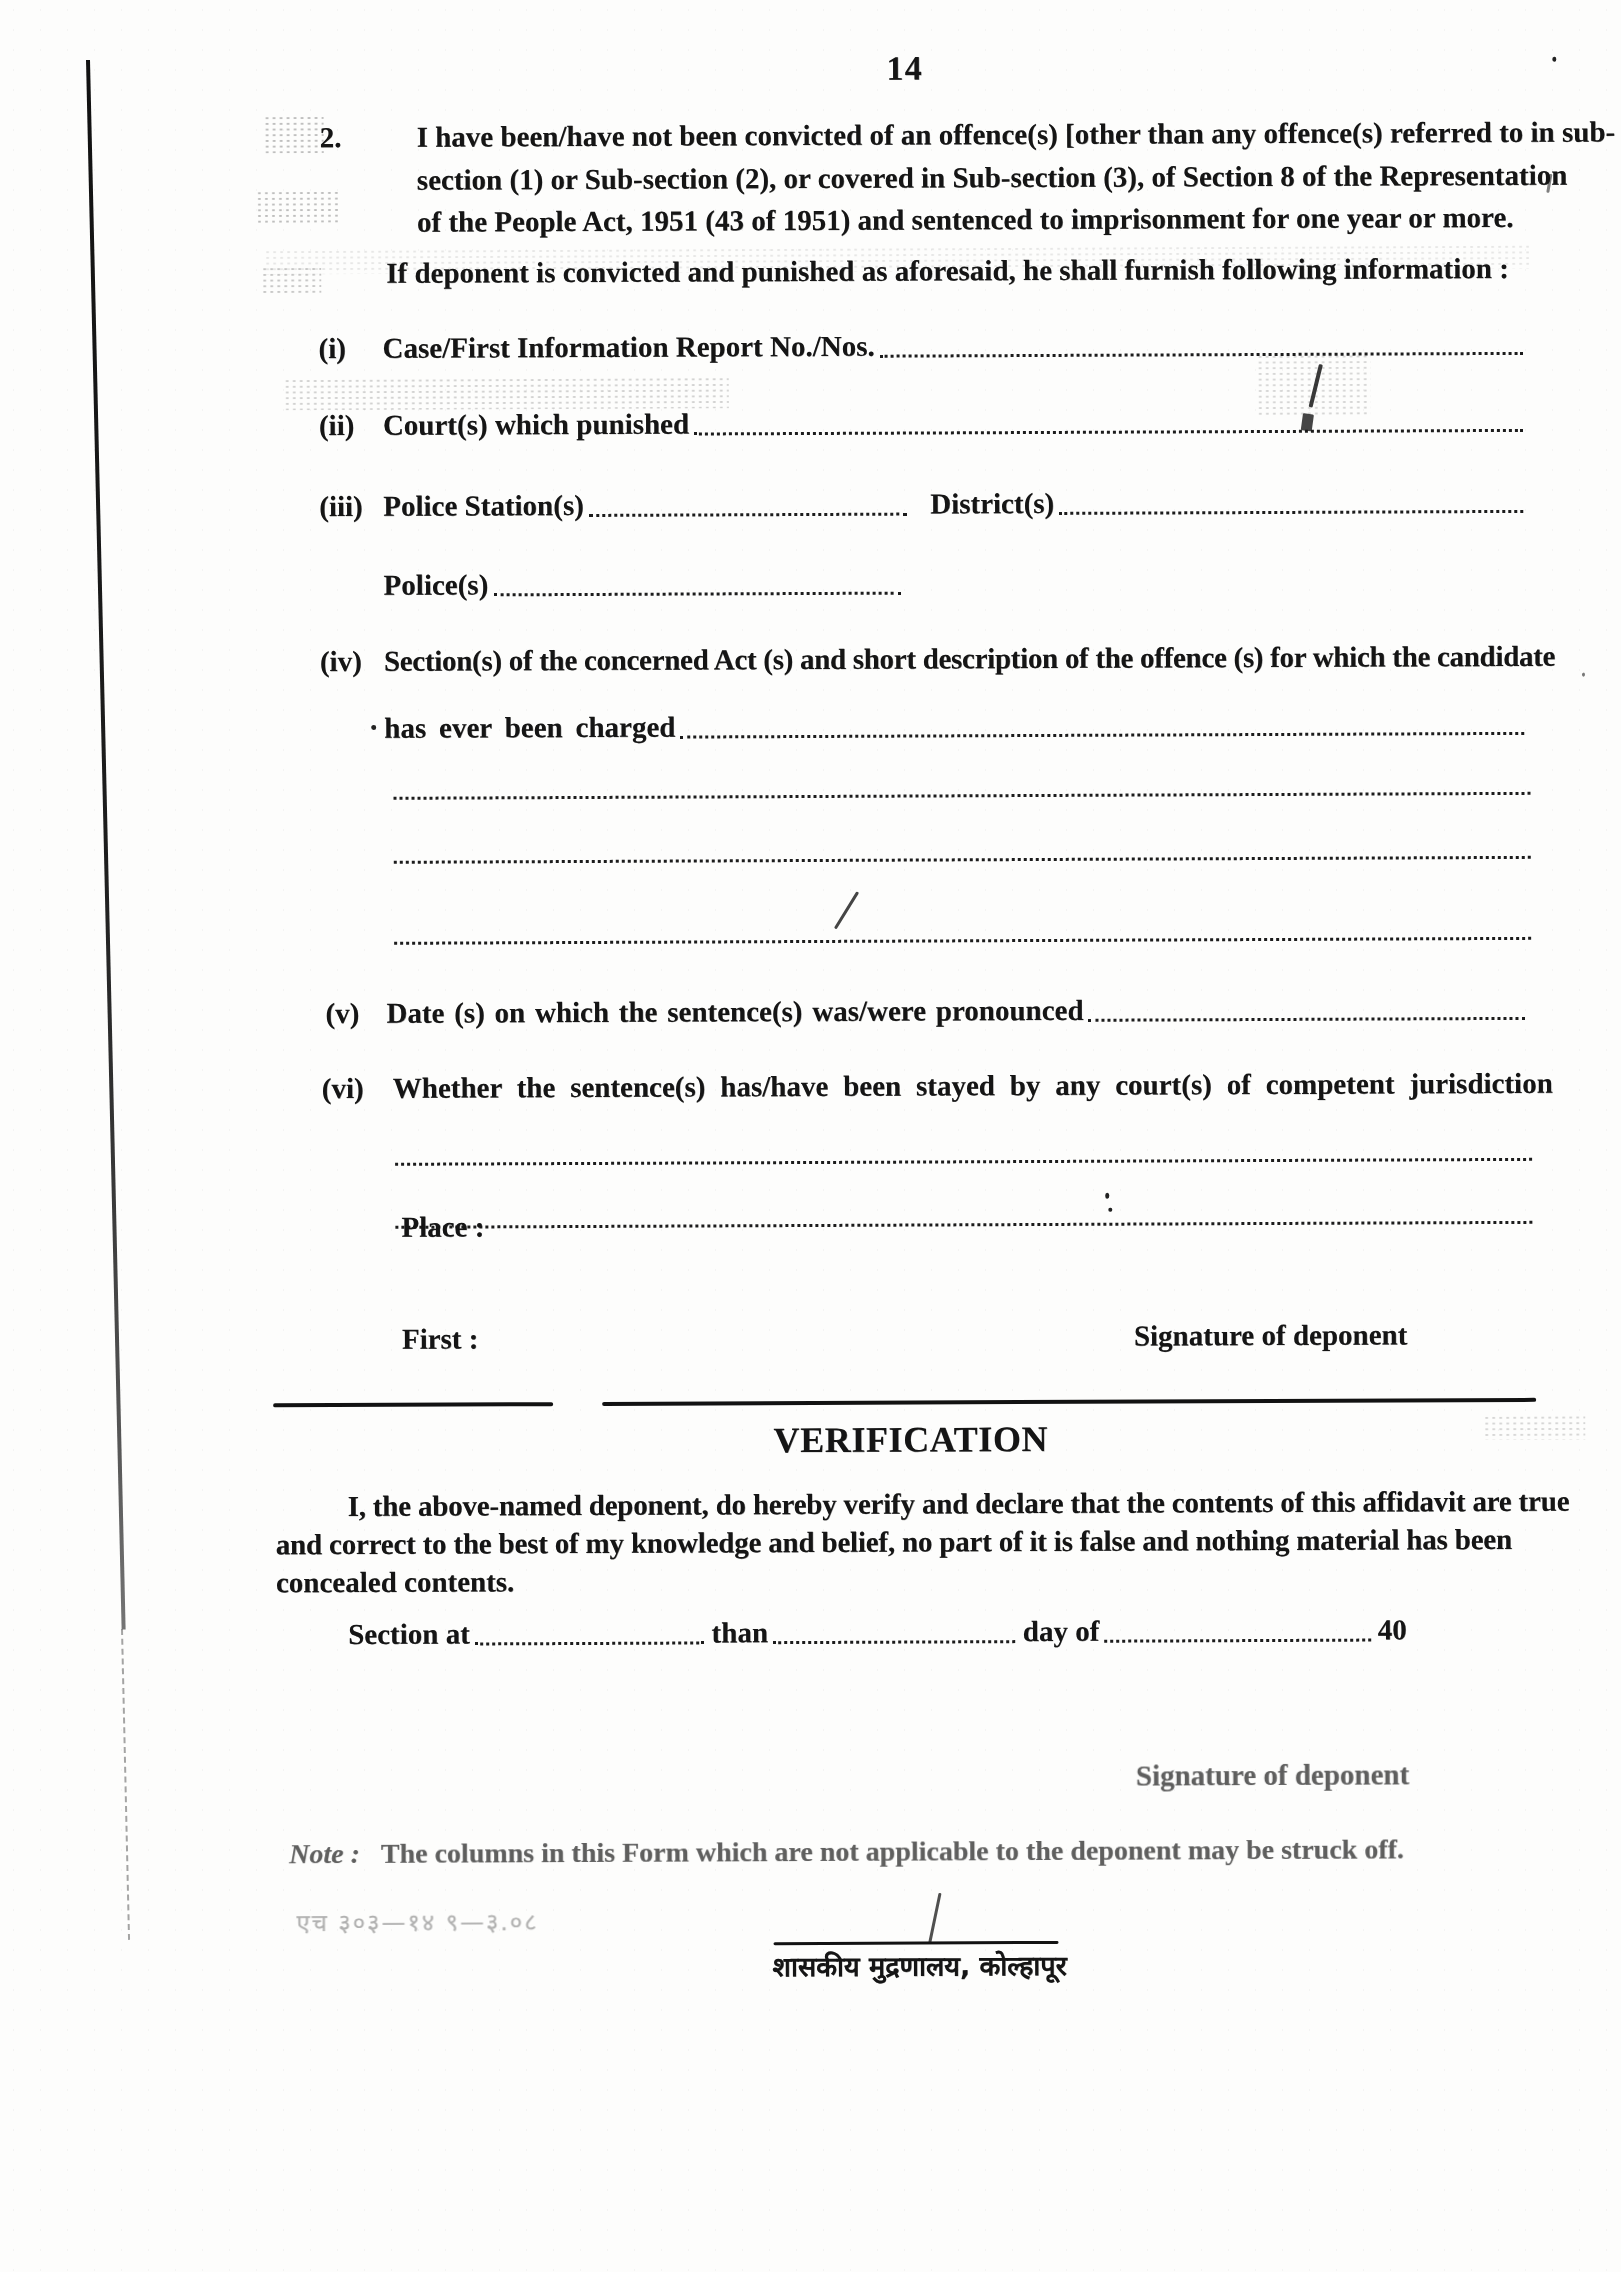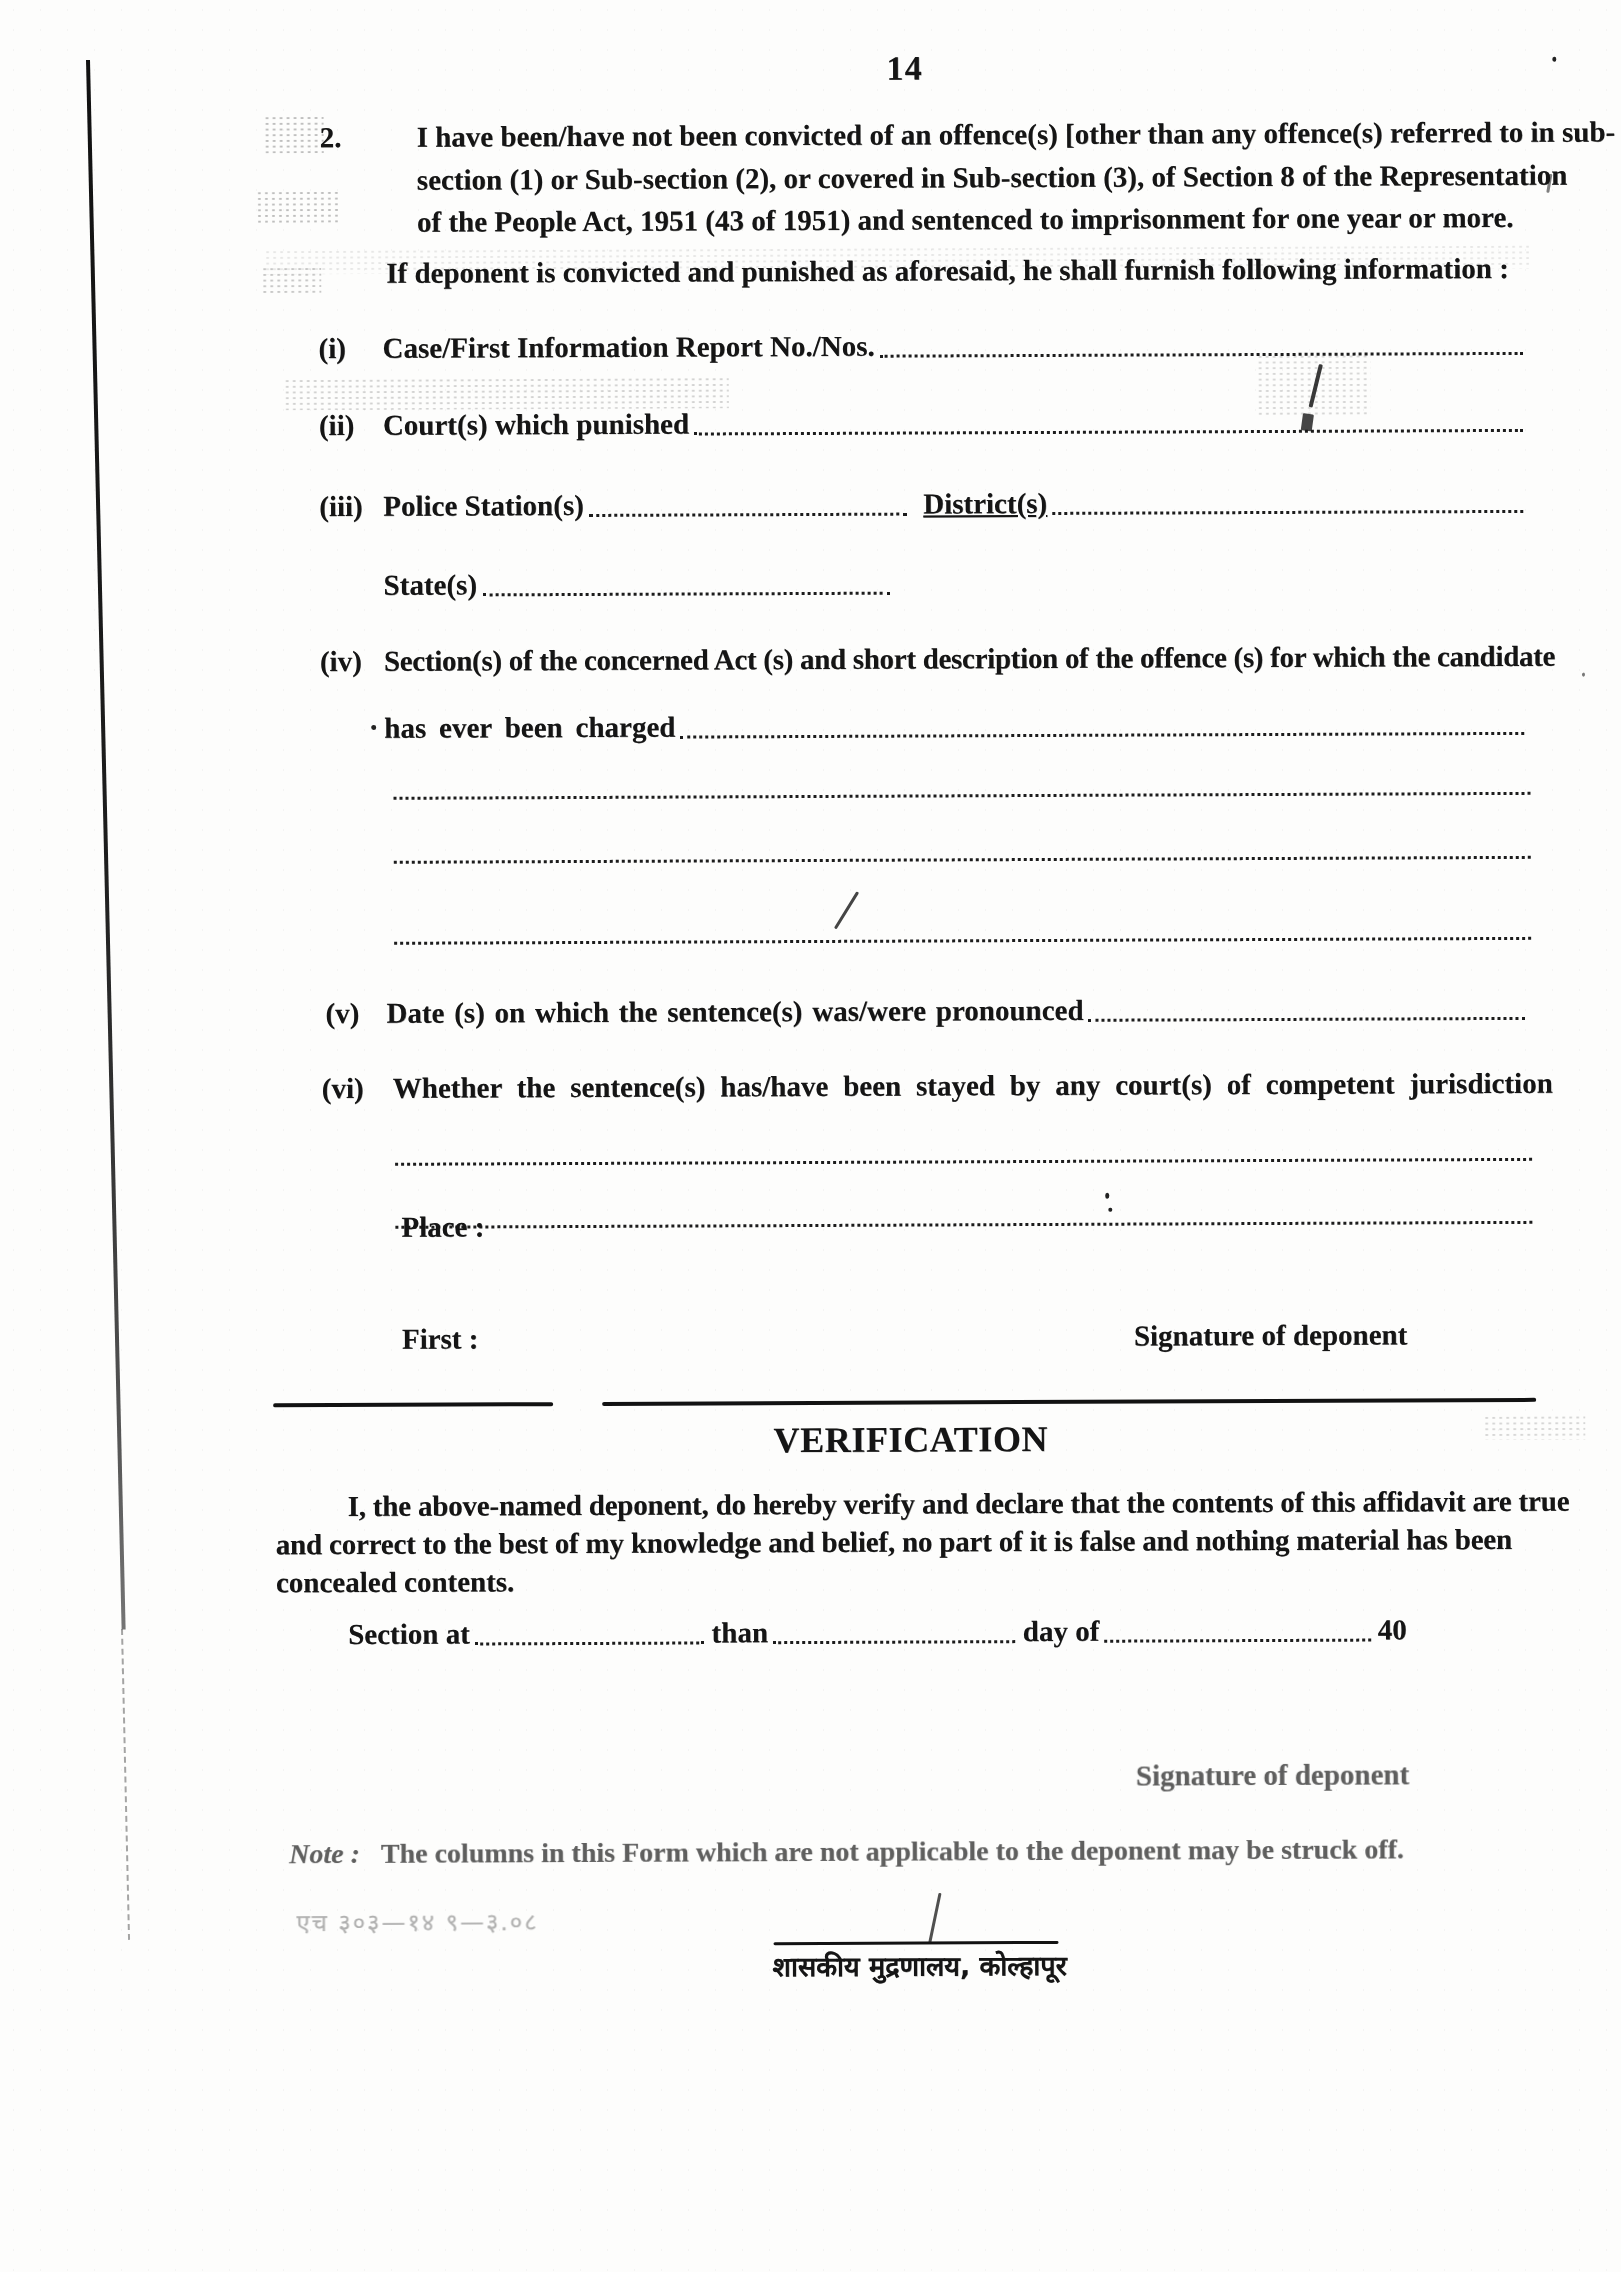--- a/index.html
+++ b/index.html
@@ -96,26 +96,26 @@
     <div class="row" style="left:321px;top:406px;right:95px;">
       <span class="num">(ii)</span>
       <span>Court(s) which punished</span>
       <span class="leader"></span>
     </div>
 
     <div class="row" style="left:321px;top:487px;right:95px;">
       <span class="num">(iii)</span>
       <span>Police Station(s)</span>
       <span class="leader fw" style="width:318px;"></span>
-      <span style="margin-left:15px;text-decoration:underline;">District(s)</span>
+      <span style="margin-left:22px;">District(s)</span>
       <span class="leader"></span>
     </div>
 
     <div class="row" style="left:385px;top:566px;">
-      <span>State(s)</span>
+      <span>Police(s)</span>
       <span class="leader fw" style="width:407px;"></span>
     </div>
 
     <div class="row" style="left:321px;top:642px;">
       <span class="num">(iv)</span>
       <span style="white-space:nowrap;letter-spacing:-0.3px;">Section(s) of the concerned Act (s) and short description of the offence (s) for which the candidate</span>
     </div>
     <div class="row" style="left:385px;top:709px;right:95px;word-spacing:5.7px;">
       <span>has ever been charged</span>
       <span class="leader"></span>

